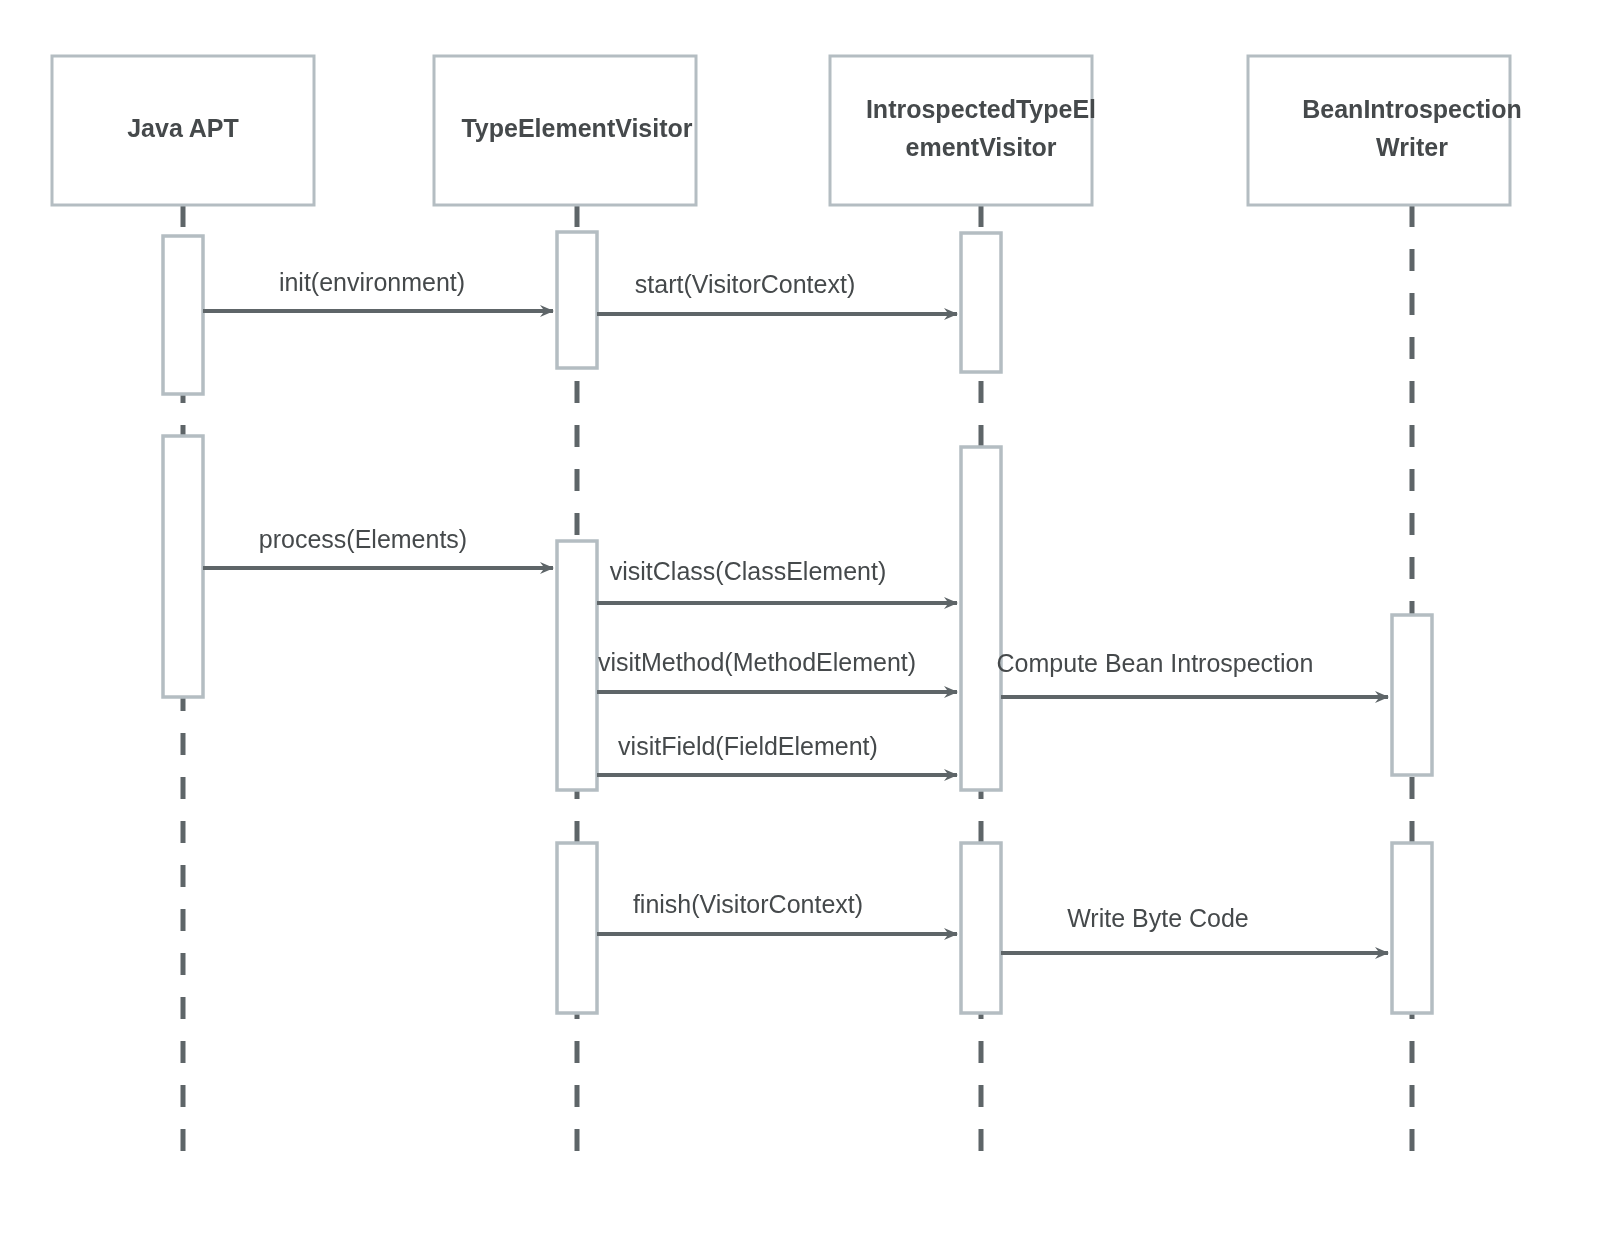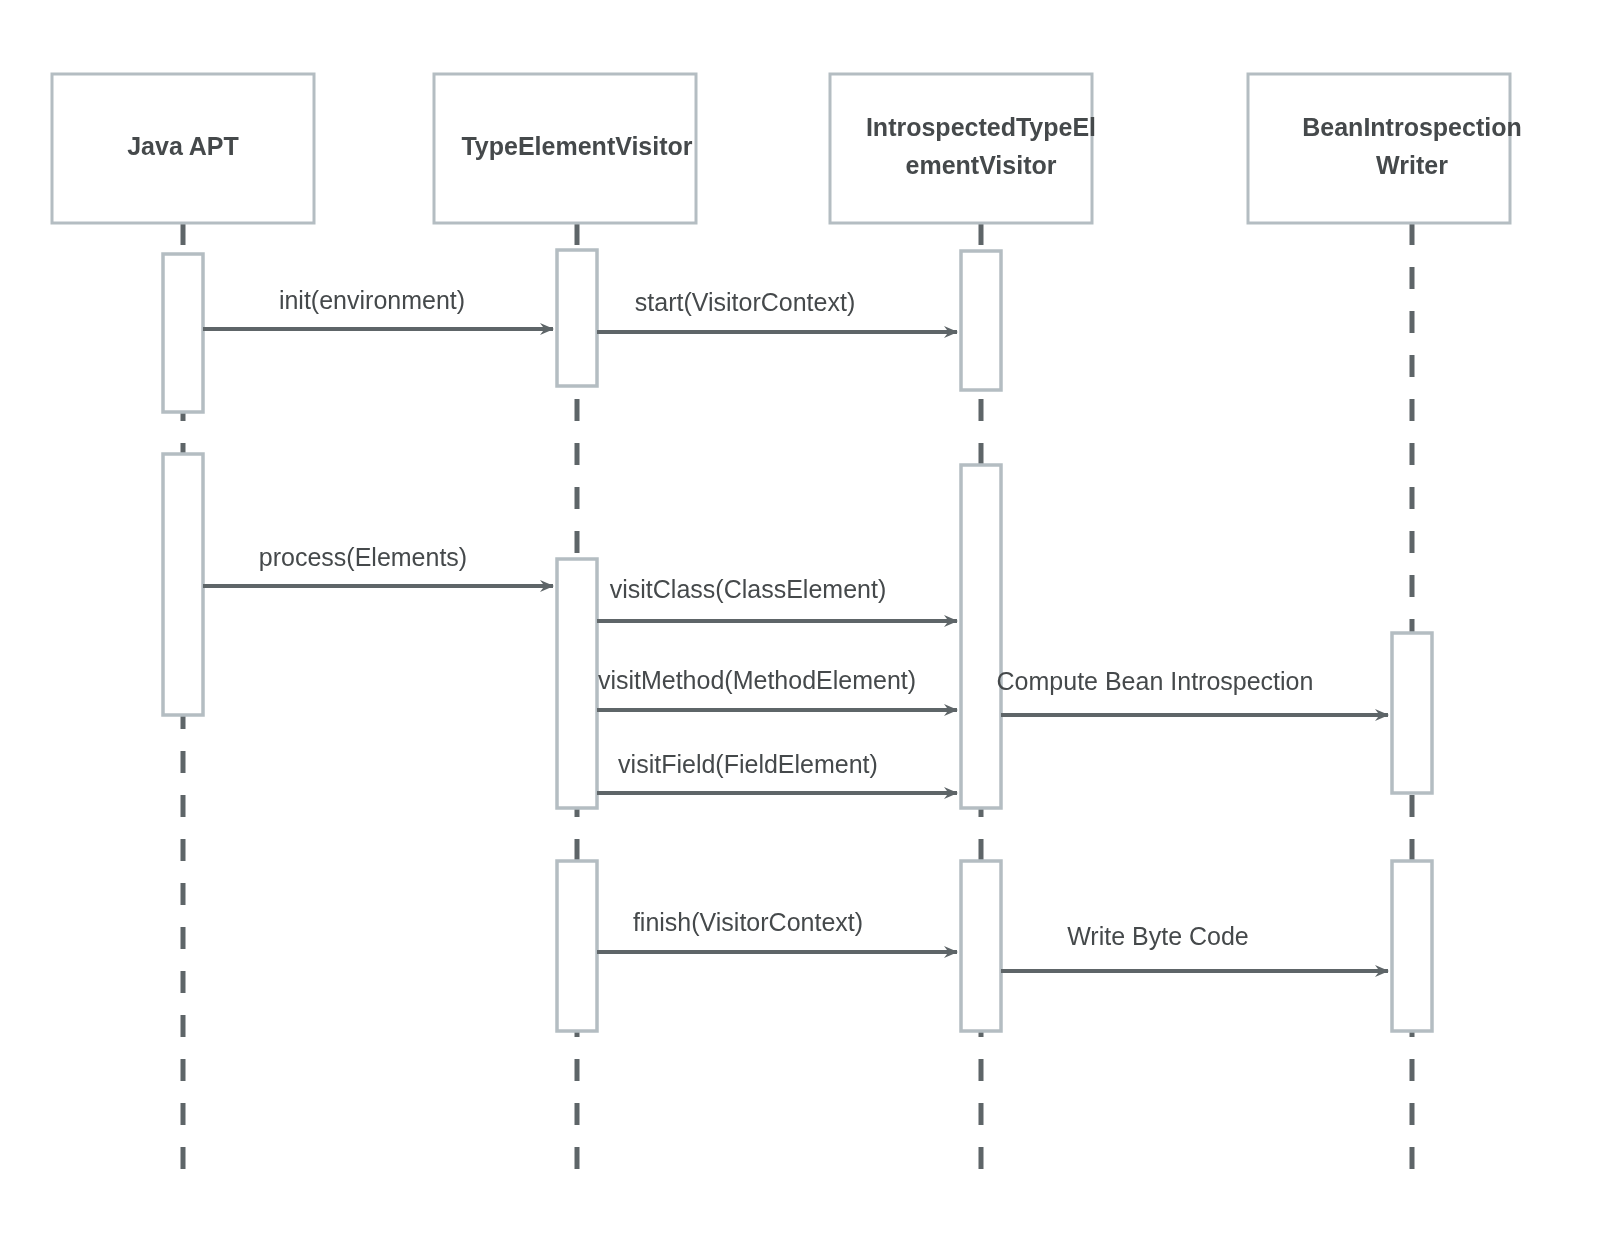--- a/index.html
+++ b/index.html
@@ -10,21 +10,20 @@
   body {
     width: 1610px;
     height: 1260px;
     font-family: "Liberation Sans", sans-serif;
     overflow: hidden;
   }
   #diagram-root {
     position: relative;
     width: 1610px;
     height: 912px;
-    margin-top: 18px;
   }
   svg#seq-svg {
     display: block;
     width: 1610px;
     height: 1260px;
   }
   .participant-box {
     fill: #ffffff;
     stroke: #b4bdc2;
     stroke-width: 3;

